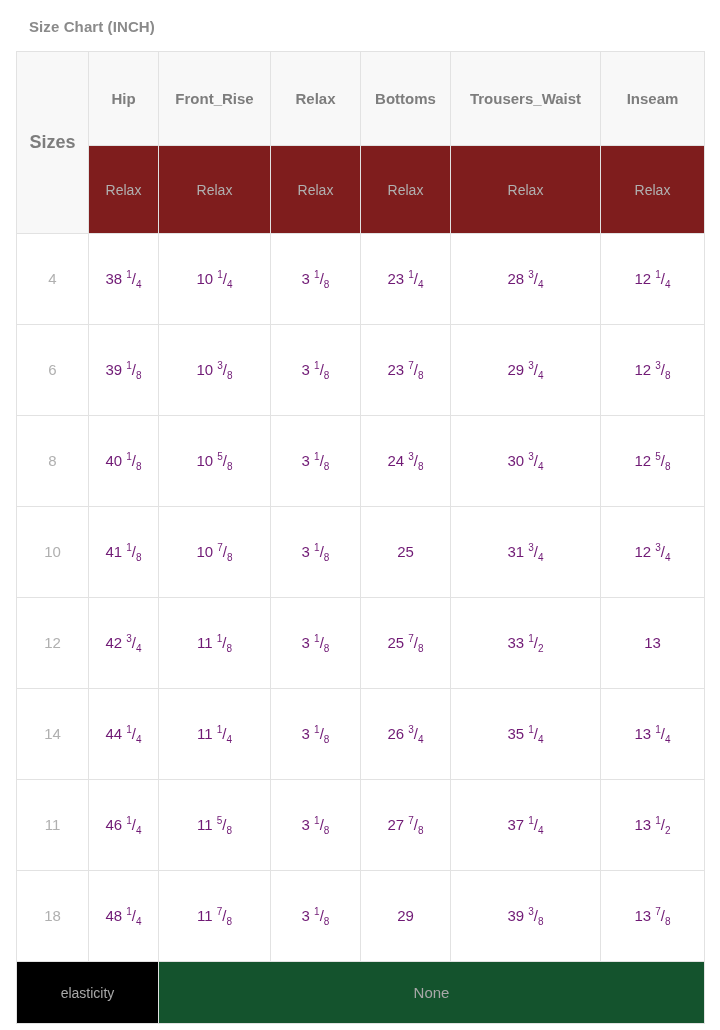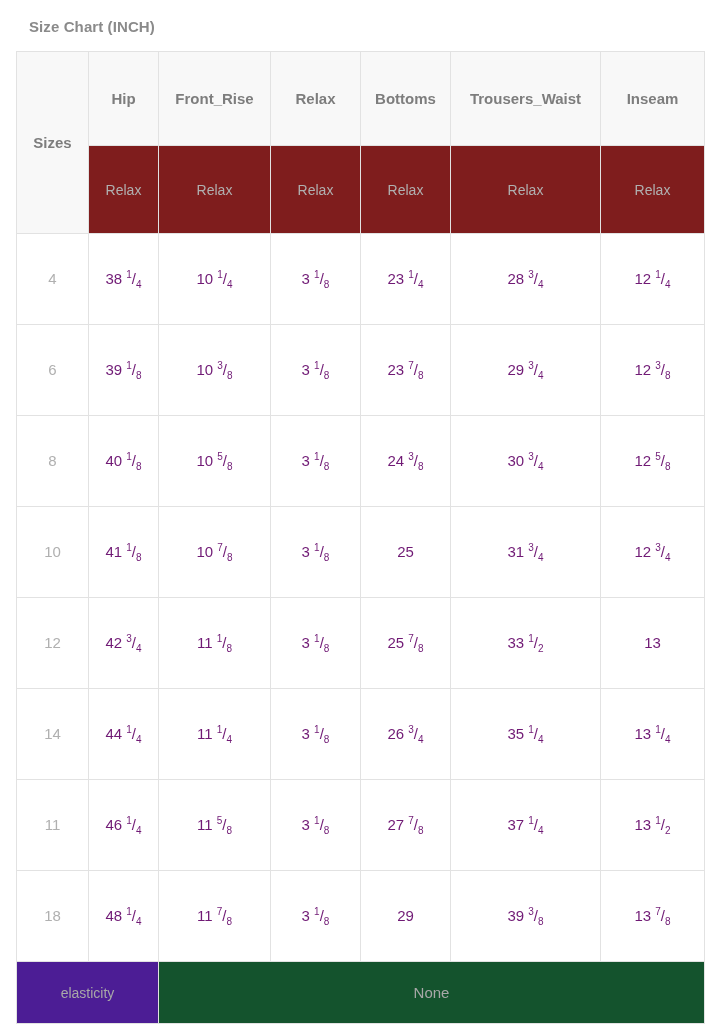--- a/index.html
+++ b/index.html
@@ -59,21 +59,21 @@
     background: #f8f8f8;
     color: #7d7d7d;
     font-size: 15px;
     font-weight: bold;
     line-height: 25px;
     height: 94px;
   }
   td.size-head {
     background: #f8f8f8;
     color: #7d7d7d;
-    font-size: 15px;
+    font-size: 18px;
     font-weight: bold;
     line-height: 25px;
   }
   td.subhead {
     background: #7f1d1d;
     color: #b0b0b0;
     font-size: 14px;
     font-weight: normal;
     line-height: 30px;
     height: 88px;
@@ -82,21 +82,21 @@
     color: #701a75;
     font-size: 15px;
     font-weight: normal;
     height: 91px;
     line-height: 32px;
   }
   td.cell.sizecol {
     color: #b0b0b0;
   }
   td.elastic-label {
-    background: #4c1d95;
+    background: #000000;
     color: #a8a8a8;
     font-size: 14px;
     height: 62px;
     line-height: 20px;
   }
   td.elastic-value {
     background: #14532d;
     color: #a8a8a8;
     font-size: 15px;
     height: 62px;

